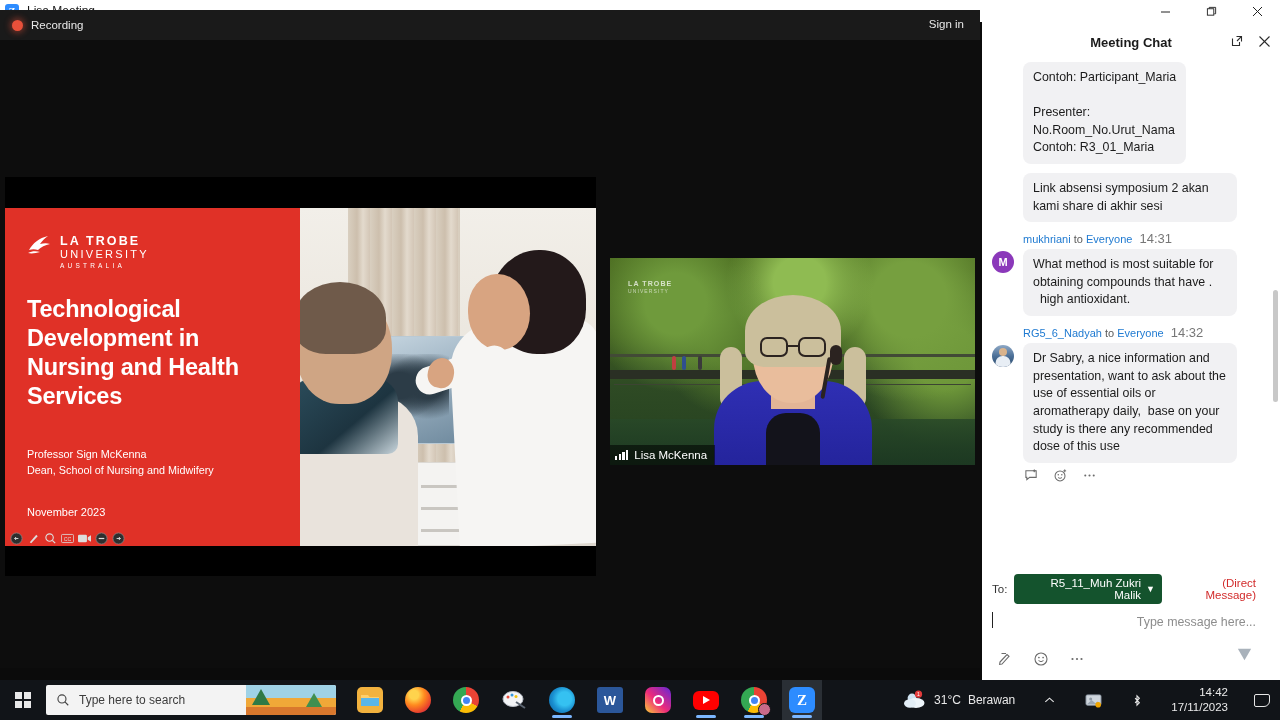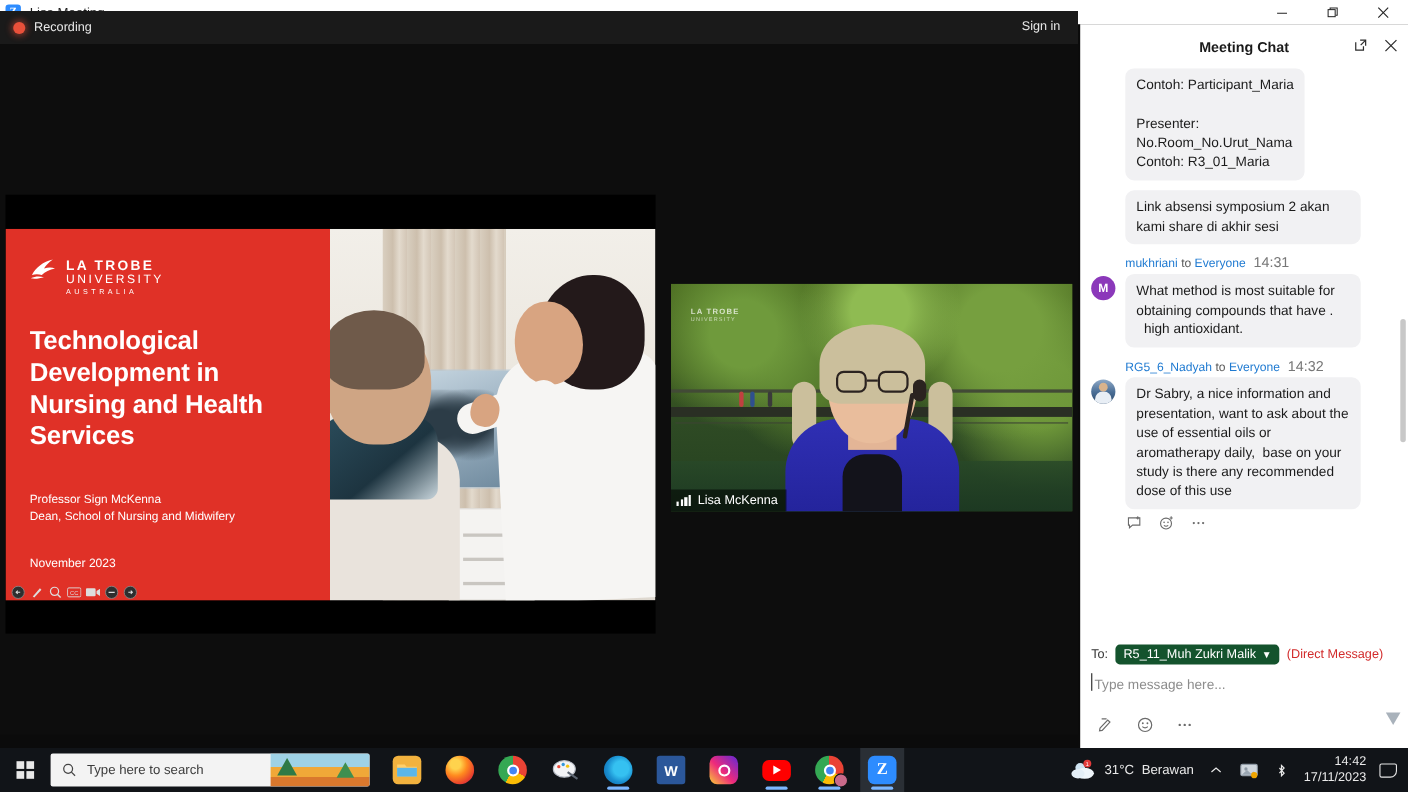--- a/index.html
+++ b/index.html
@@ -277,21 +277,21 @@
     position: absolute; right: 2px; top: 228px; width: 5px; height: 112px;
     background: #c8c8c8; border-radius: 3px;
   }
 
   .privacy-bar {
     flex: 0 0 auto; height: 24px; background: #f1f1f3;
     display: flex; align-items: center; padding: 0 10px; gap: 7px;
   }
   .privacy-bar .p-txt { font-size: 11px; color: #3a3a3a; }
 
-  .compose { flex: 0 0 auto; padding: 8px 2px 6px 10px; }
+  .compose { flex: 0 0 auto; padding: 8px 24px 6px 10px; text-align: right; }
   .to-row { display: flex; align-items: center; gap: 7px; margin-bottom: 8px; }
   .to-label { font-size: 11.5px; color: #333; }
   .to-pill {
     background: #14532d; color: #fff; font-size: 11.5px; border-radius: 4px;
     padding: 3px 7px; display: flex; align-items: center; gap: 5px;
   }
   .to-pill .caret { font-size: 9px; }
   .dm-note { font-size: 11.5px; color: #d22b2b; }
   .msg-input {
     font-size: 12.4px; color: #8d8d8d; padding: 2px 0 0 2px;
@@ -334,21 +334,21 @@
   .task {
     width: 40px; height: 40px; display: flex; align-items: center; justify-content: center;
     position: relative;
   }
   .task.active { background: #2a2f35; }
   .task .underline {
     position: absolute; bottom: 2px; left: 10px; width: 20px; height: 3px;
     background: #7cb7ff; border-radius: 2px;
   }
   .ic { width: 26px; height: 26px; border-radius: 5px; display:flex; align-items:center; justify-content:center; position:relative;}
-  .tray { position: absolute; right: 0; display: flex; align-items: center; height: 40px; gap: 10px; padding-right: 8px;}
+  .tray { position: absolute; right: 0; display: flex; align-items: center; height: 40px; gap: 24px; padding-right: 8px;}
   .weather { display: flex; align-items: center; gap: 7px; }
   .weather .w-ic { position:relative; width: 24px; height: 20px; }
   .weather .w-txt { font-size: 12px; color: #e9e9e9; }
   .tray-ic { color: #e6e6e6; display:flex; align-items:center; justify-content:center; width:20px; height:20px;}
   .clock { text-align: right; font-size: 11.5px; color: #eaeaea; line-height: 1.3; }
   .notif-sq { width: 16px; height: 13px; border: 1.6px solid #e6e6e6; border-radius: 2px 2px 6px 2px;}
 </style>
 </head>
 <body>
 

